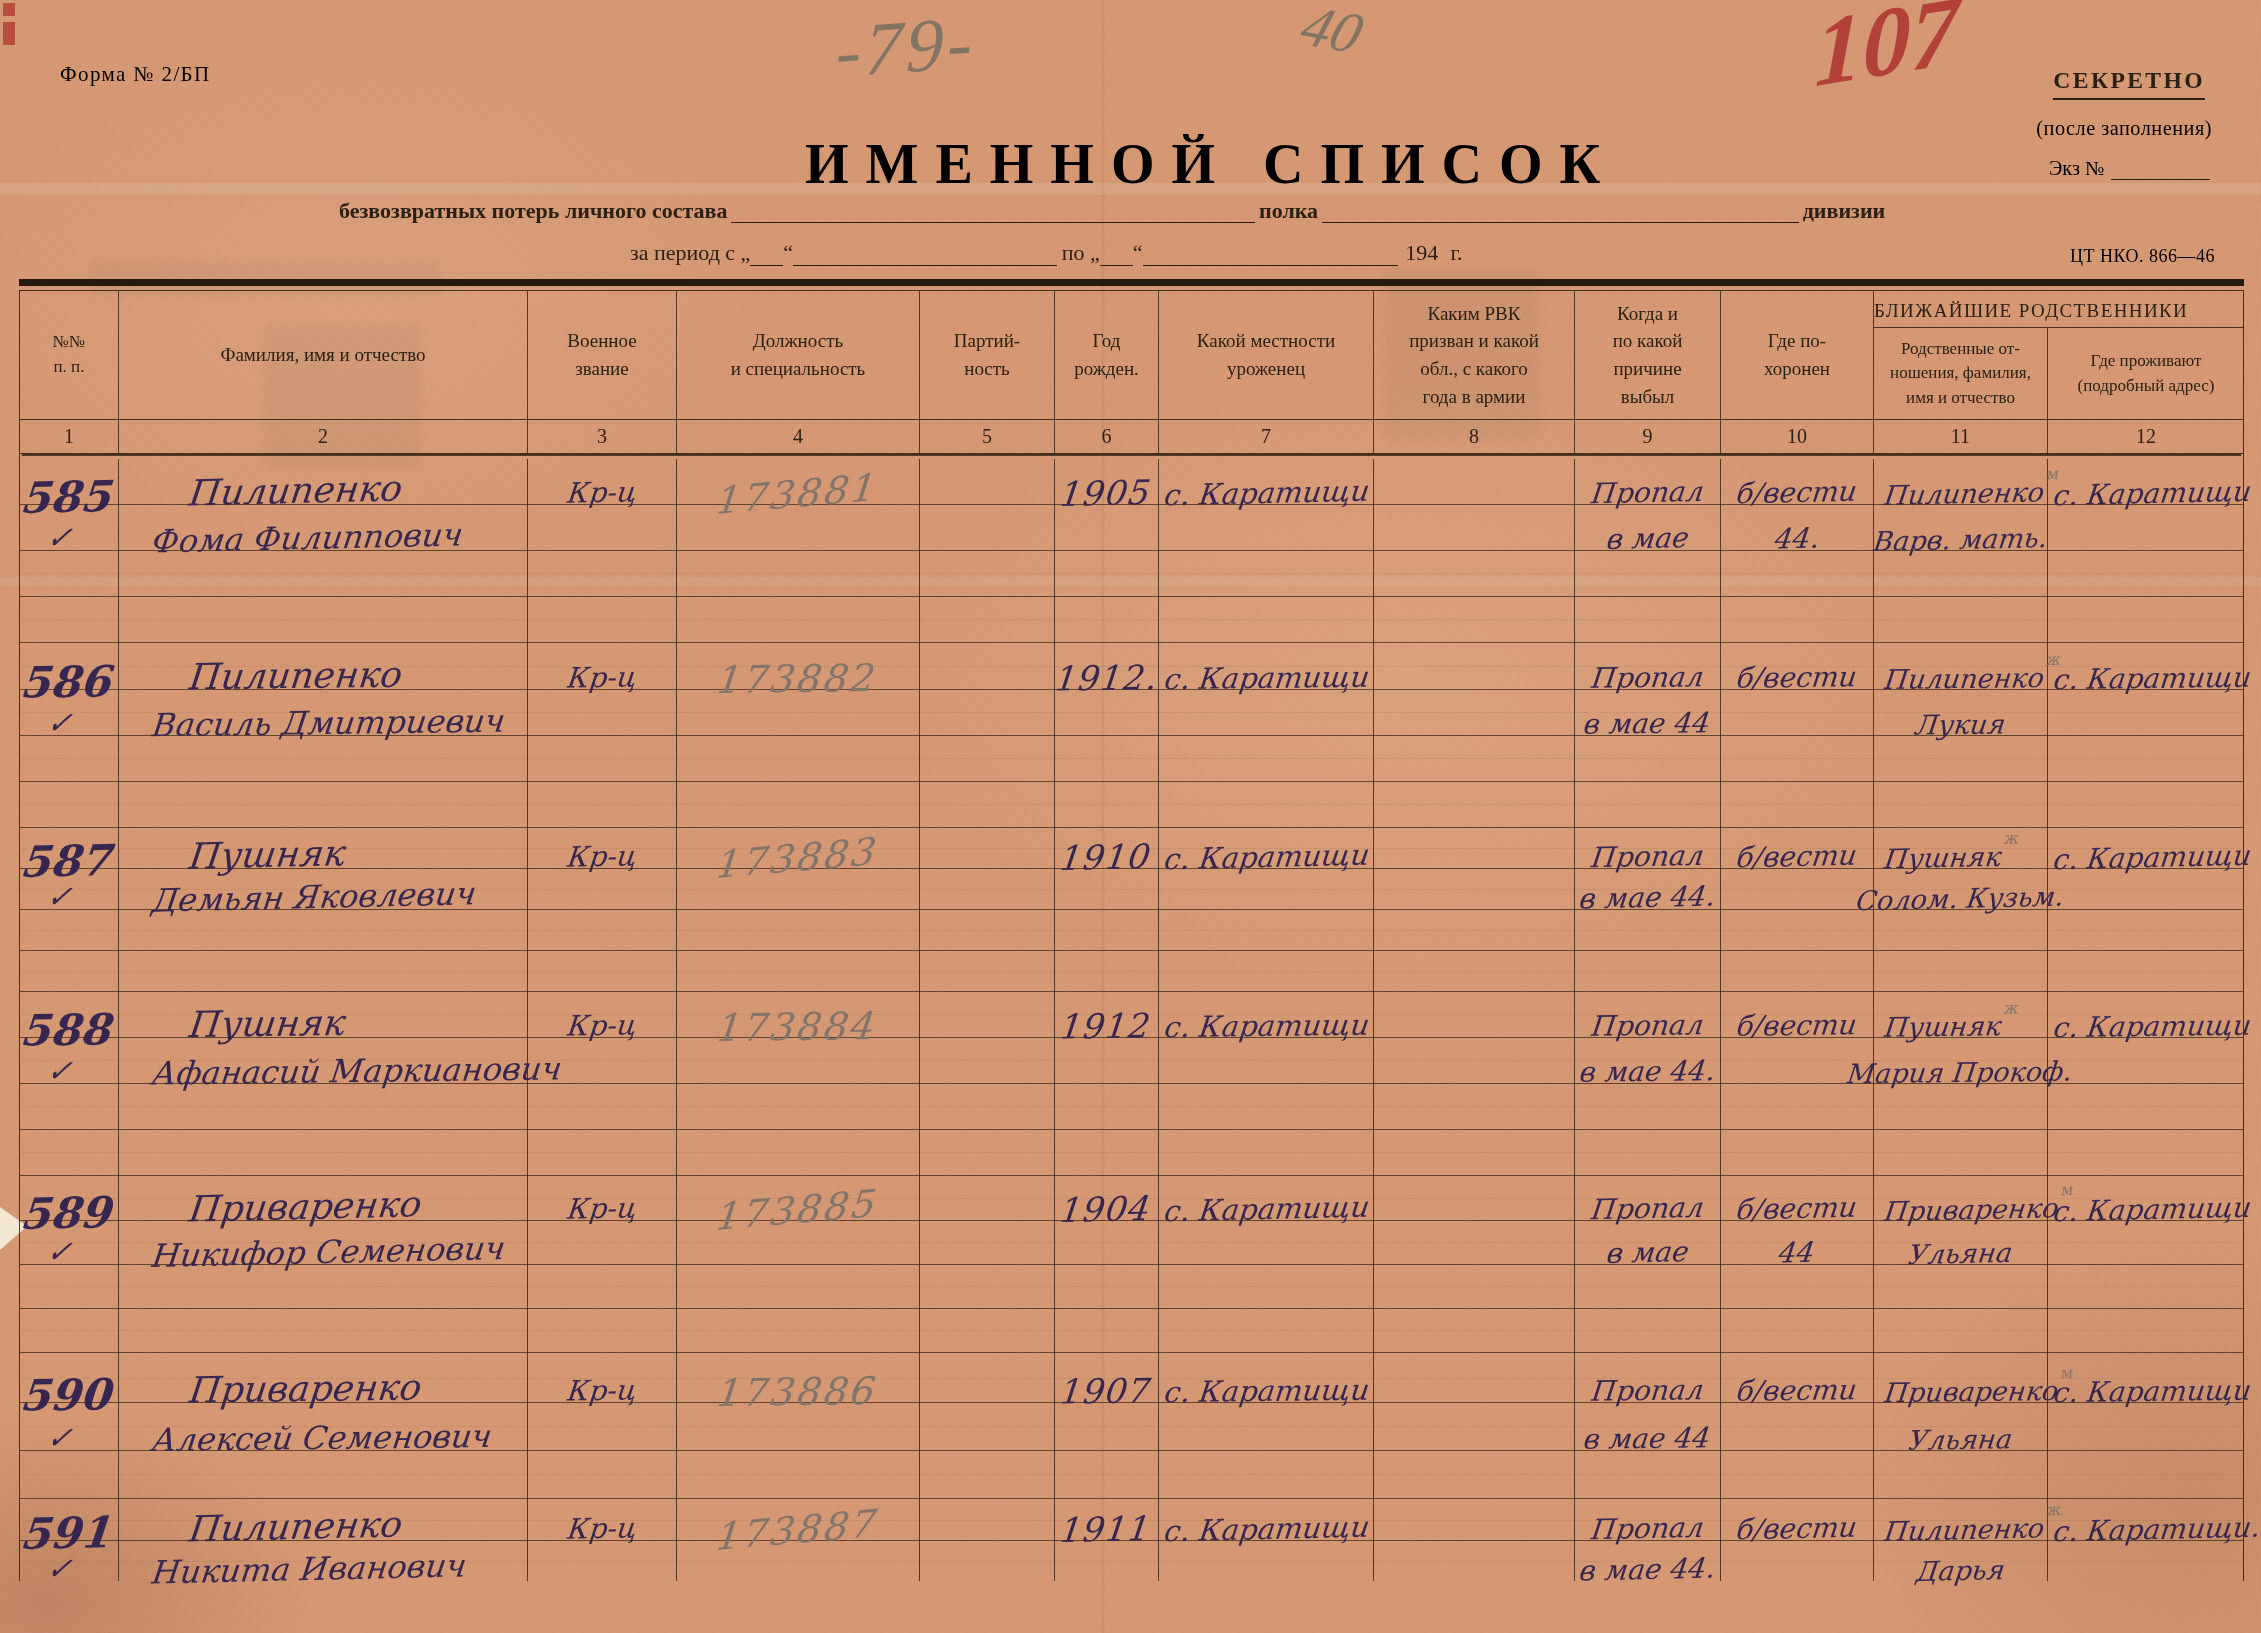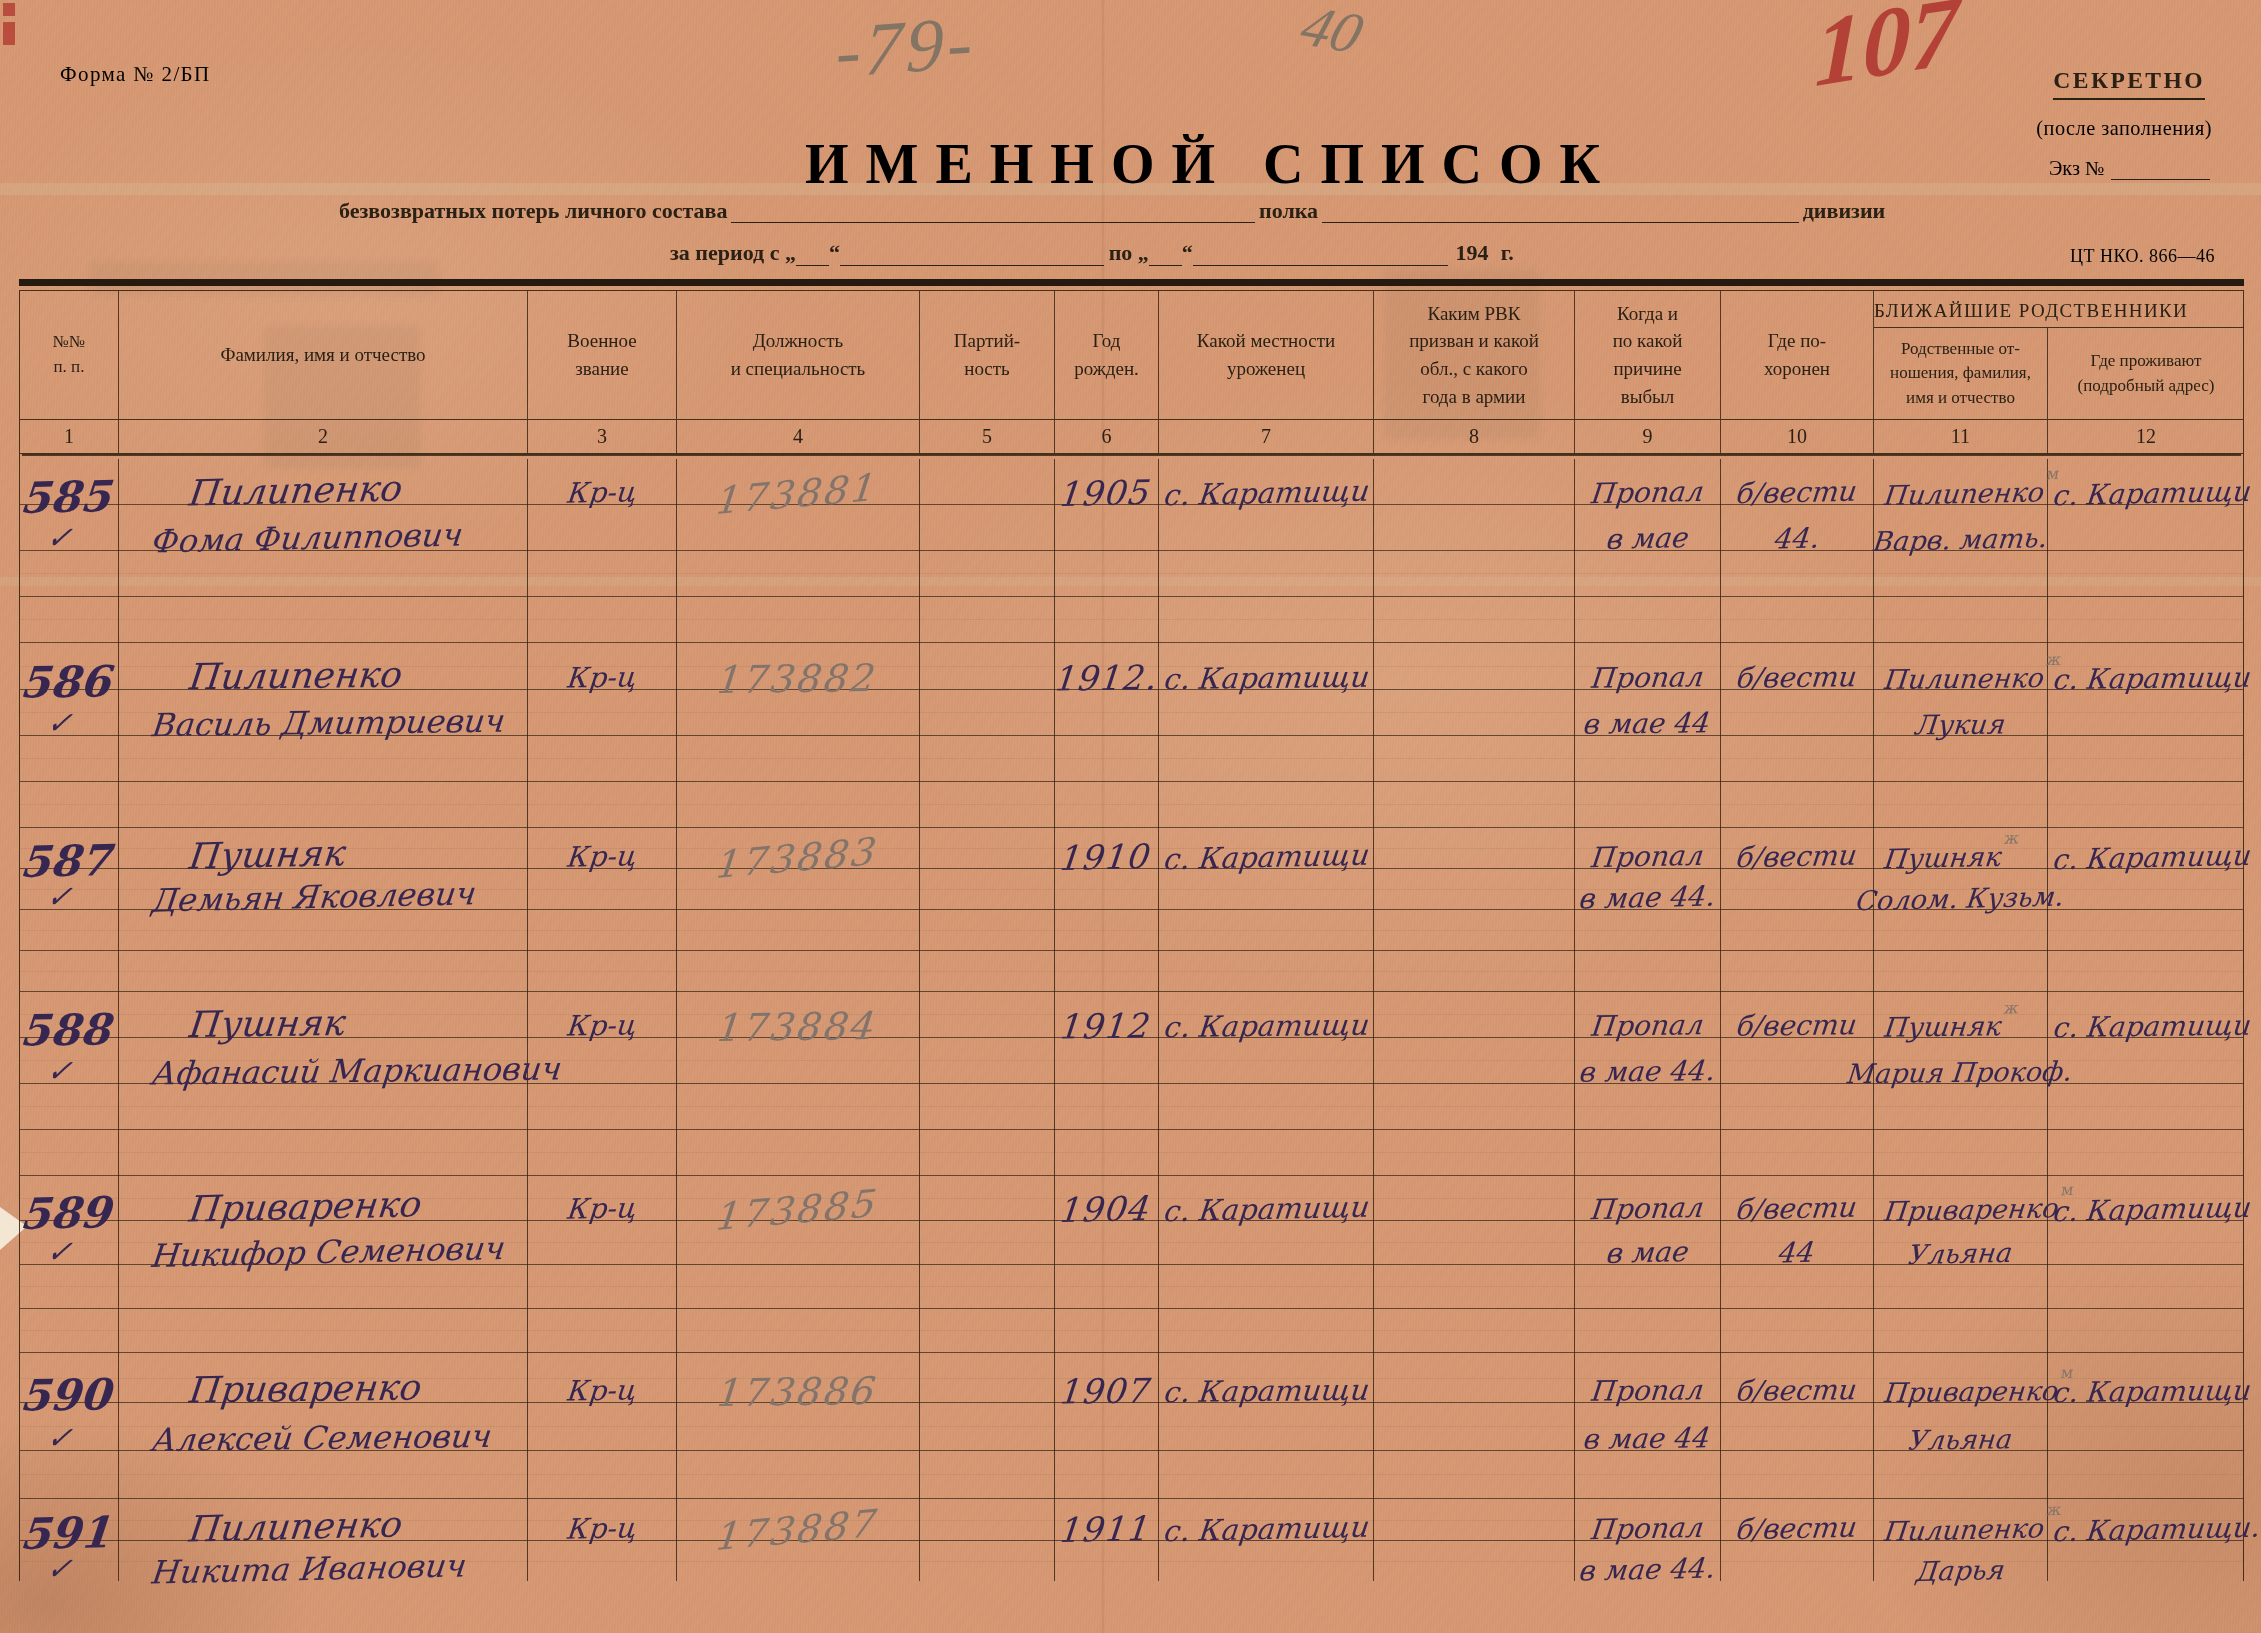--- a/index.html
+++ b/index.html
@@ -44,21 +44,21 @@
   .folio107{left:1814px;top:-14px;font-size:97px;color:#b23a32;font-style:italic;
         transform:rotate(-9deg) skewX(-10deg);font-weight:bold;opacity:.92;}
   .secret-block{right:56px;top:67px;text-align:center;}
   .secret{display:inline-block;font-size:23.6px;font-weight:bold;letter-spacing:2.4px;
         border-bottom:2.8px double #2b2014;padding-bottom:3.8px;}
   .afterfill{right:49px;top:117px;font-size:20.3px;letter-spacing:0.5px;}
   .ekz{right:51px;top:157px;font-size:20.3px;display:flex;align-items:flex-end;gap:6.6px;}
   .uline{display:inline-block;border-bottom:1.4px solid #2b2014;height:1.1em;}
   .doc-title{left:805px;top:108px;font-size:56px;font-weight:bold;letter-spacing:17px;margin-top:24px;}
   .subtitle-row{left:339px;top:198px;display:flex;font-size:22px;font-weight:bold;white-space:nowrap;}
-  .period-row{left:630px;top:240px;display:flex;align-items:flex-end;font-size:22px;font-weight:bold;white-space:nowrap;margin-left:40px;}
+  .period-row{left:630px;top:240px;display:flex;align-items:flex-end;font-size:22px;font-weight:normal;white-space:nowrap;}
   .form-ref{right:46px;top:246px;font-size:18px;letter-spacing:0.5px;}
 
   
   .table{position:absolute;left:19px;top:290px;width:2223px;
          border-left:1.4px solid var(--bl);border-right:1.4px solid var(--bl);}
   .table::before{content:'';position:absolute;left:-1.4px;right:-1.4px;top:-11.3px;height:7.6px;background:#241a10;}
   .thead{display:grid;grid-template-columns:var(--cols);height:128px;
          border-top:1.9px solid var(--bl);border-bottom:1.4px solid var(--bl);}
   .hcell{display:flex;align-items:center;justify-content:center;text-align:center;
          white-space:pre-line;font-size:19px;line-height:1.45;padding:2.8px 1.9px;

